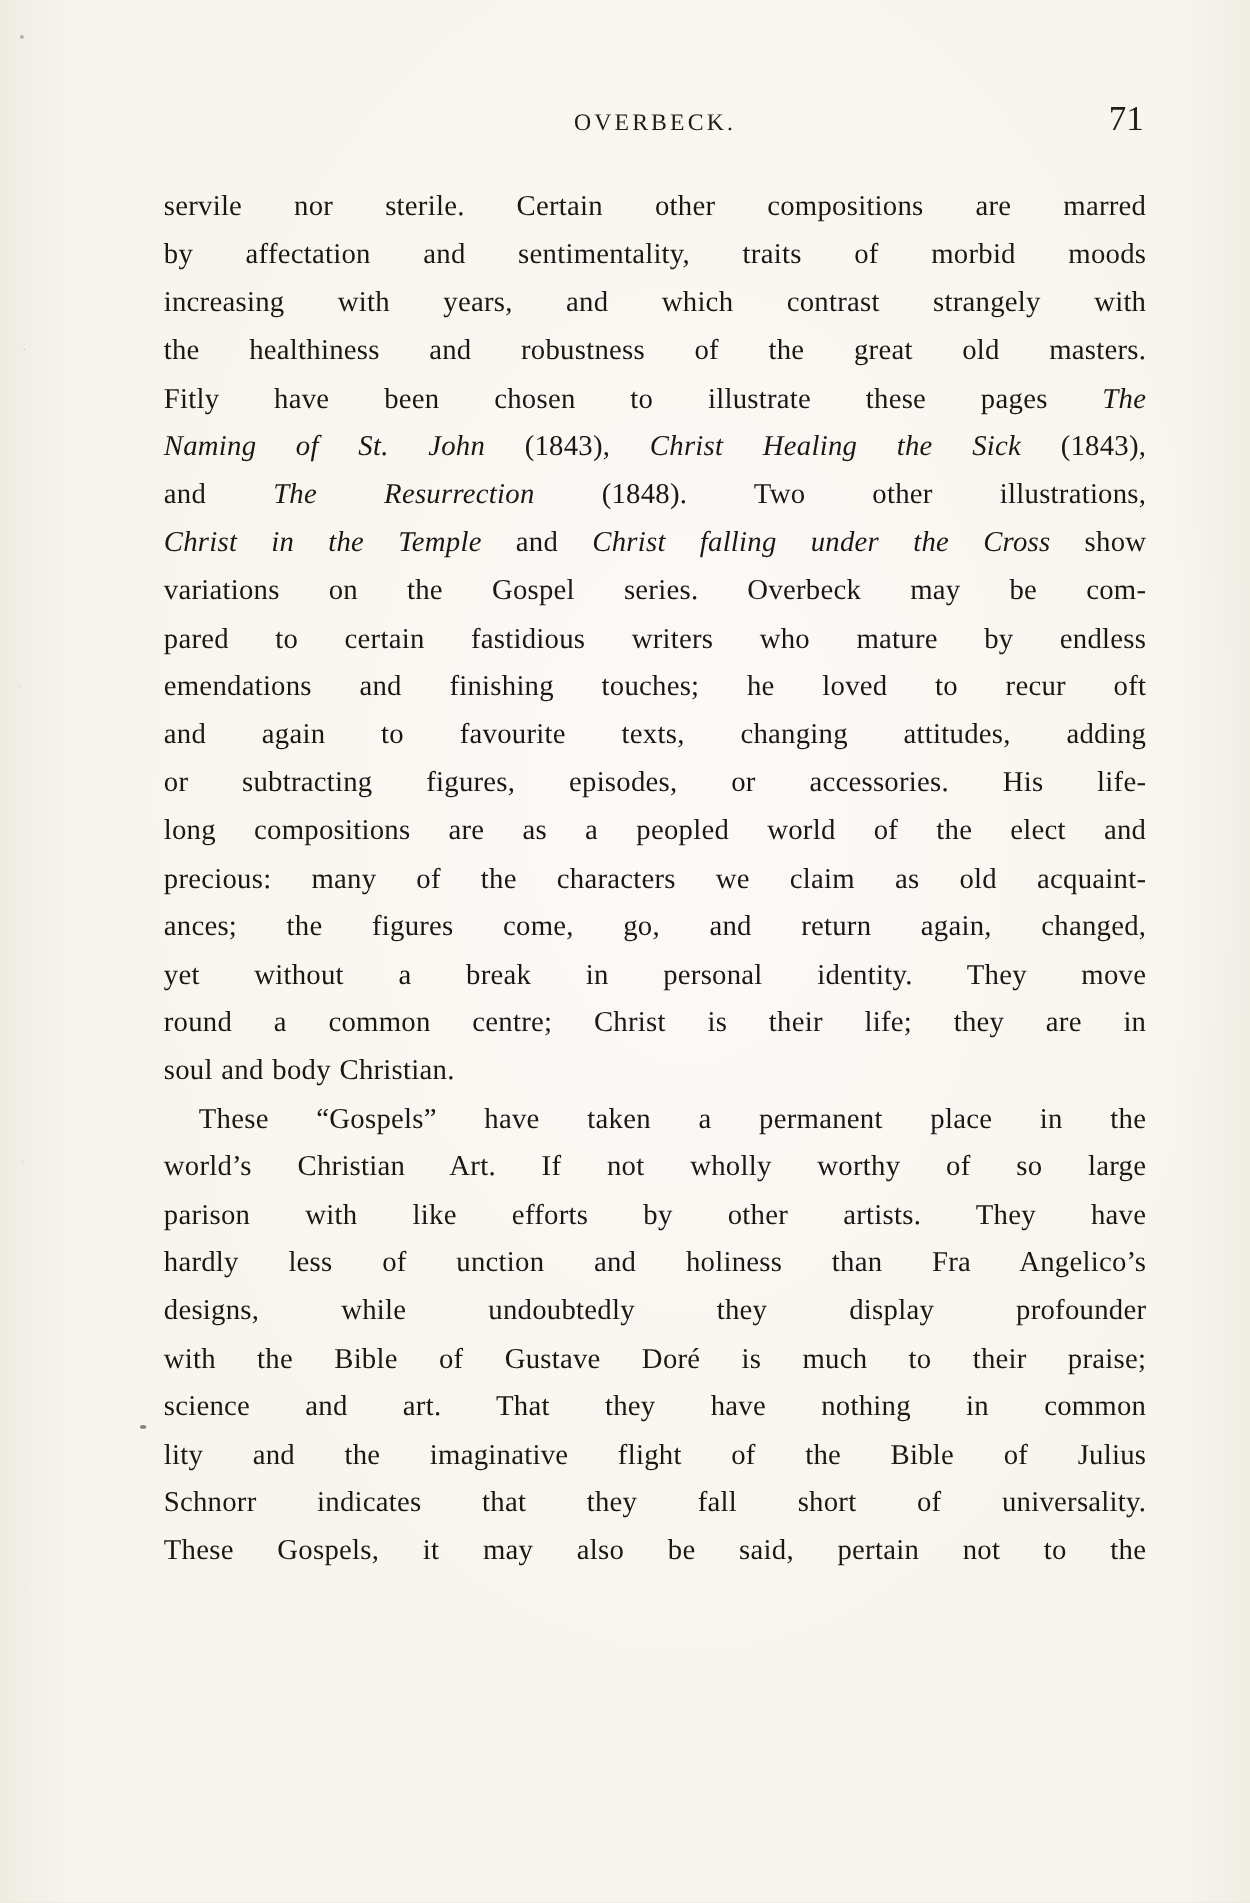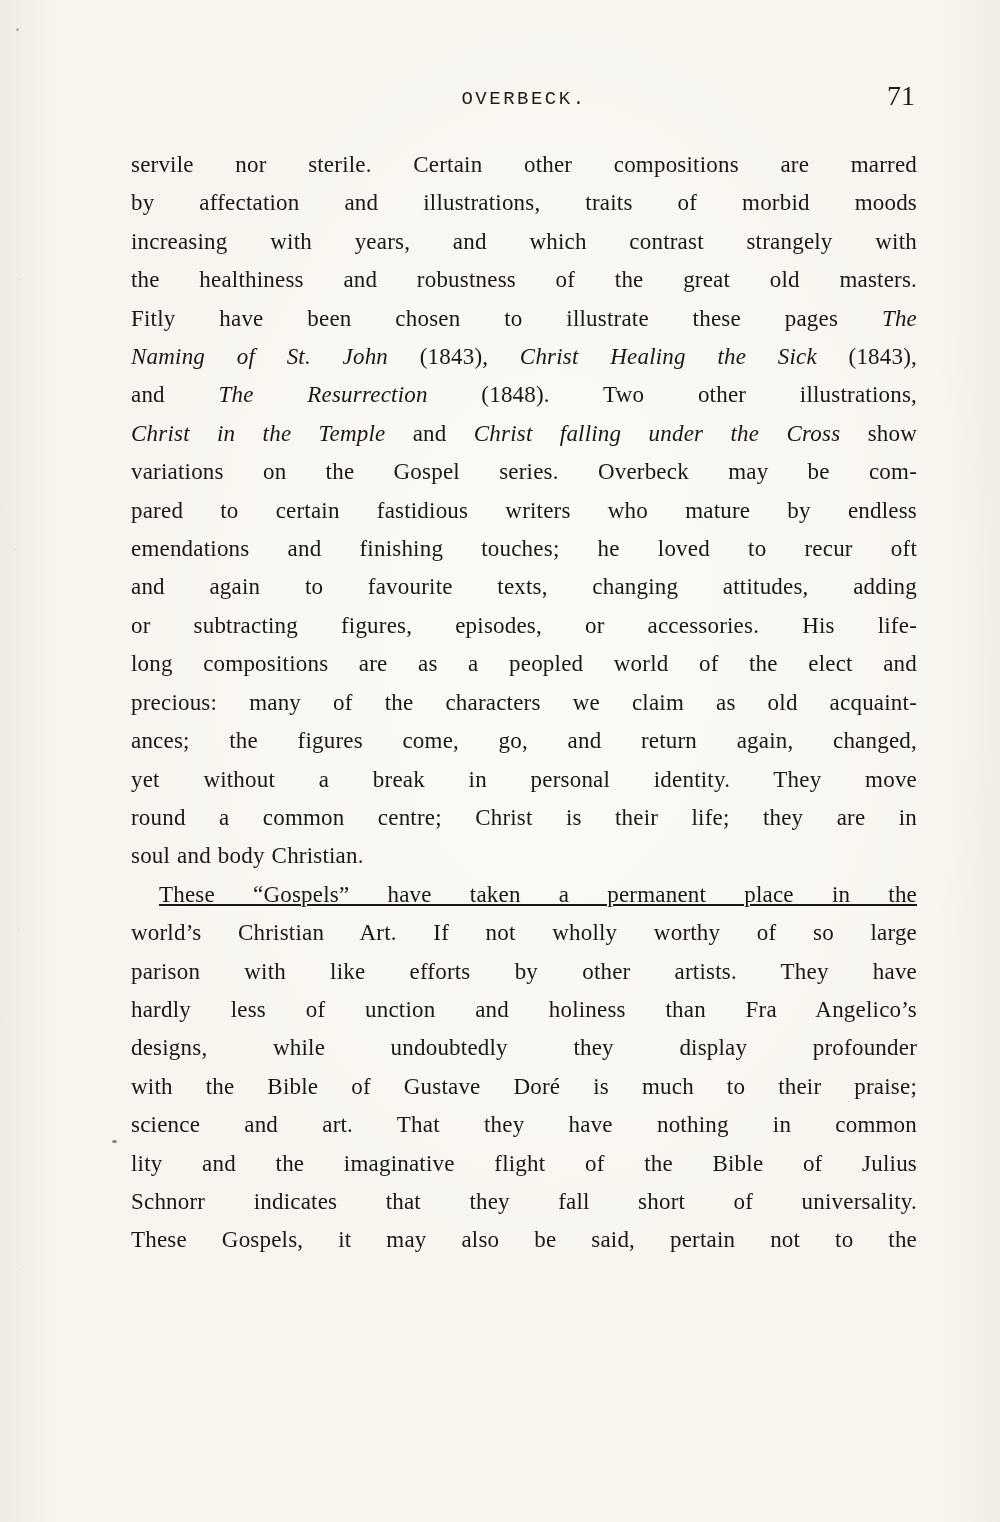--- a/index.html
+++ b/index.html
@@ -53,21 +53,20 @@
     height:36px;
   }
   .running-title{
     position:absolute;
     left:0; right:0;
     top:6px;
     text-align:center;
     font-size:19px;
     letter-spacing:2.5px;
     color:#211c16;
-    font-family:Liberation Mono, monospace;
   }
   .page-number{
     position:absolute;
     right:2px; top:-2px;
     font-size:28px;
     color:#211c16;
   }
   .text-block{
     position:absolute;
     left:131px;
@@ -80,41 +79,40 @@
     text-align:justify;
     text-align-last:justify;
     letter-spacing:0.2px;
     word-spacing:1px;
   }
   .line.no-justify{
     text-align-last:left;
   }
   .line.indent{
     text-indent:28px;
-    text-decoration:underline;
   }
   .italic{
     font-style:italic;
     margin-top:12px;
   }
 </style>
 </head>
 <body>
 
 <div class="page">
   <span class="margin-dot"></span>
 
   <div class="header">
     <div class="running-title">OVERBECK.</div>
     <div class="page-number">71</div>
   </div>
 
   <div class="text-block">
       <div class="line"><span>servile nor sterile.  Certain other compositions are marred</span></div>
-      <div class="line"><span>by affectation and illustrations, traits of morbid moods</span></div>
+      <div class="line"><span>by affectation and sentimentality, traits of morbid moods</span></div>
       <div class="line"><span>increasing with years, and which contrast strangely with</span></div>
       <div class="line"><span>the healthiness and robustness of the great old masters.</span></div>
       <div class="line"><span>Fitly have been chosen to illustrate these pages </span><span class="italic">The</span></div>
       <div class="line"><span class="italic">Naming of St. John</span><span> (1843), </span><span class="italic">Christ Healing the Sick</span><span> (1843),</span></div>
       <div class="line"><span>and </span><span class="italic">The Resurrection</span><span> (1848).  Two other illustrations,</span></div>
       <div class="line"><span class="italic">Christ in the Temple</span><span> and </span><span class="italic">Christ falling under the Cross</span><span> show</span></div>
       <div class="line"><span>variations on the Gospel series.  Overbeck may be com-</span></div>
       <div class="line"><span>pared to certain fastidious writers who mature by endless</span></div>
       <div class="line"><span>emendations and finishing touches; he loved to recur oft</span></div>
       <div class="line"><span>and again to favourite texts, changing attitudes, adding</span></div>

